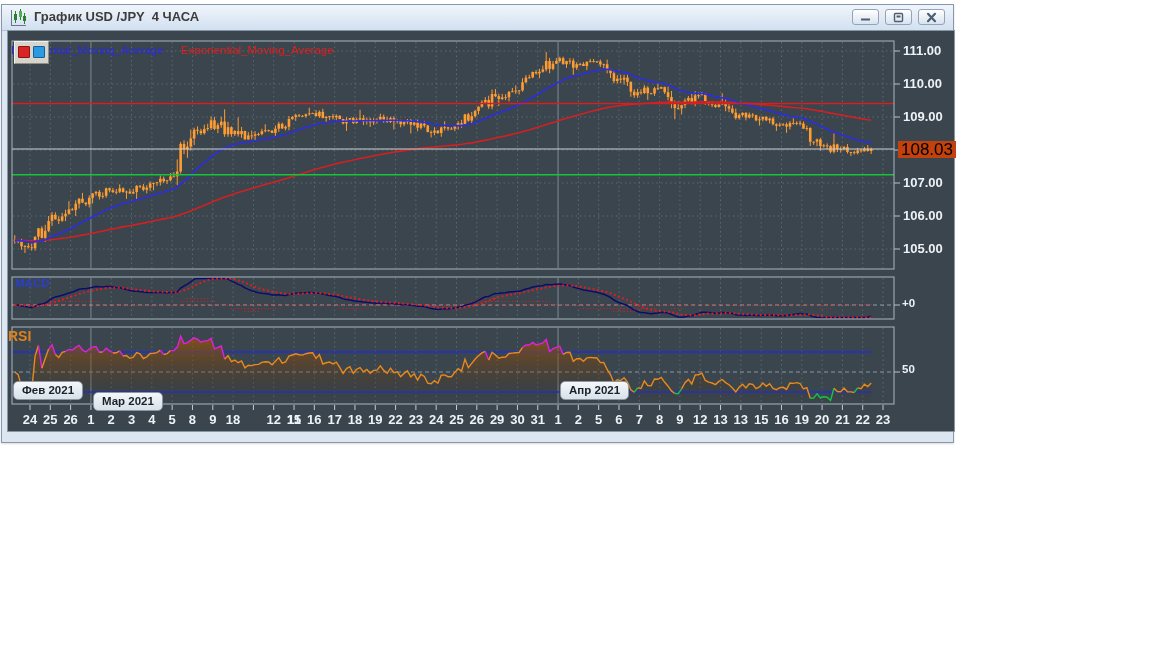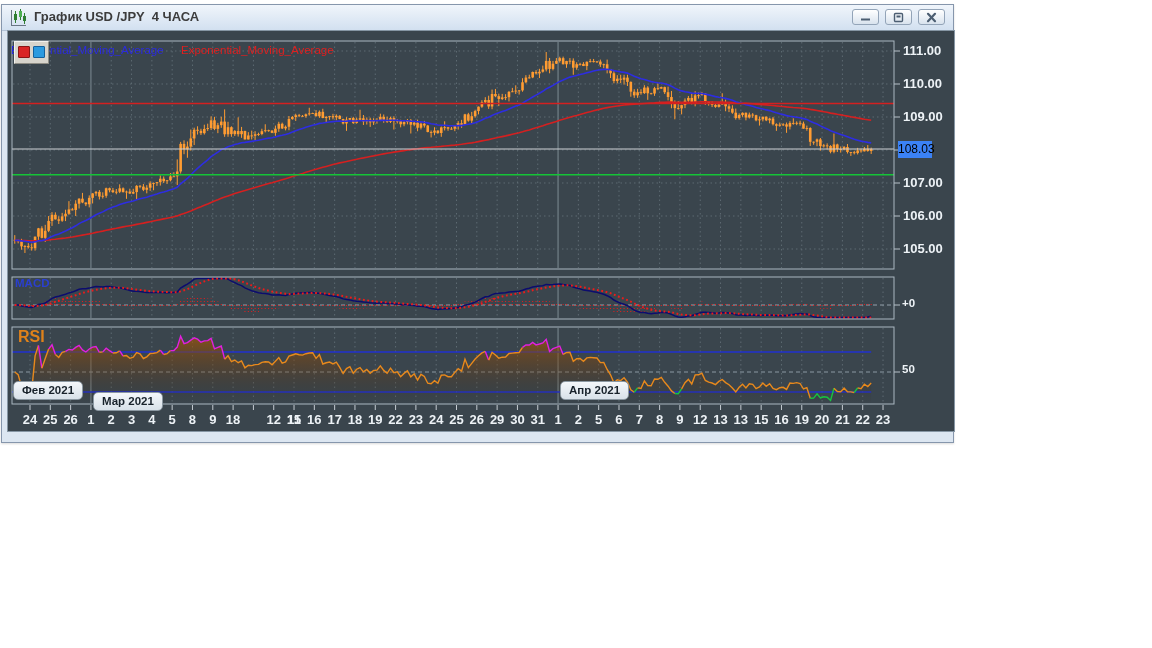--- a/index.html
+++ b/index.html
@@ -18,22 +18,22 @@
   .ylab,.xlab{color:#edf2f6;font-size:13px;font-weight:700;}
   .xlab{transform:translateX(-50%);}
   #legend-blue,#legend-red{top:13px;font-size:11.5px;z-index:2;}
   #legend-blue{left:3px;color:#2b2bdf;}
   #legend-red{left:173px;color:#e01f1f;}
   #btnpanel{position:absolute;left:6px;top:10px;width:33px;height:21px;background:#d7d4cc;border-top:1px solid #f2f1ee;border-left:1px solid #f2f1ee;border-right:1px solid #8f8d85;border-bottom:1px solid #8f8d85;z-index:3;}
   .minibtn{position:absolute;top:4px;width:12px;height:12px;border-radius:1px;padding:0;cursor:pointer;}
   #btn-red{left:3px;background:#d92525;border:1px solid #8a1515;}
   #btn-blue{left:18px;background:#2b9ae0;border:1px solid #14609c;}
   #macd-label{left:7px;top:246px;color:#2a3fd0;font-size:11.5px;font-weight:600;z-index:2;}
-  #rsi-label{left:10px;top:297px;color:#e0821a;font-size:16px;font-weight:600;z-index:2;text-align:right;}
-  #pricebox{left:890px;top:110px;width:34px;height:17px;background:#3b82f6;color:#000;font-size:12px;text-align:center;line-height:17px;z-index:2;}
+  #rsi-label{left:0;top:297px;color:#e0821a;font-size:14px;font-weight:600;z-index:2;text-align:right;}
+  #pricebox{left:890px;top:110px;width:58px;height:17px;background:#c2410c;color:#000;font-size:17px;text-align:center;line-height:17px;z-index:2;}
   #macd-zero{left:894px;top:266px;color:#edf2f6;font-size:11.5px;font-weight:700;}
   #rsi-fifty{left:894px;top:332px;color:#edf2f6;font-size:11.5px;font-weight:700;}
   .month{position:absolute;top:350px;height:17px;background:linear-gradient(#f4f7fa,#d8e1e9);border:1px solid #8b98a2;border-radius:5px;color:#18222b;font-size:11.5px;font-weight:700;line-height:17px;padding:0 8px;z-index:2;white-space:pre;}
 </style>
 </head>
 <body>
 
 <div id="page">
   <div id="win">
     <div id="titlebar">

